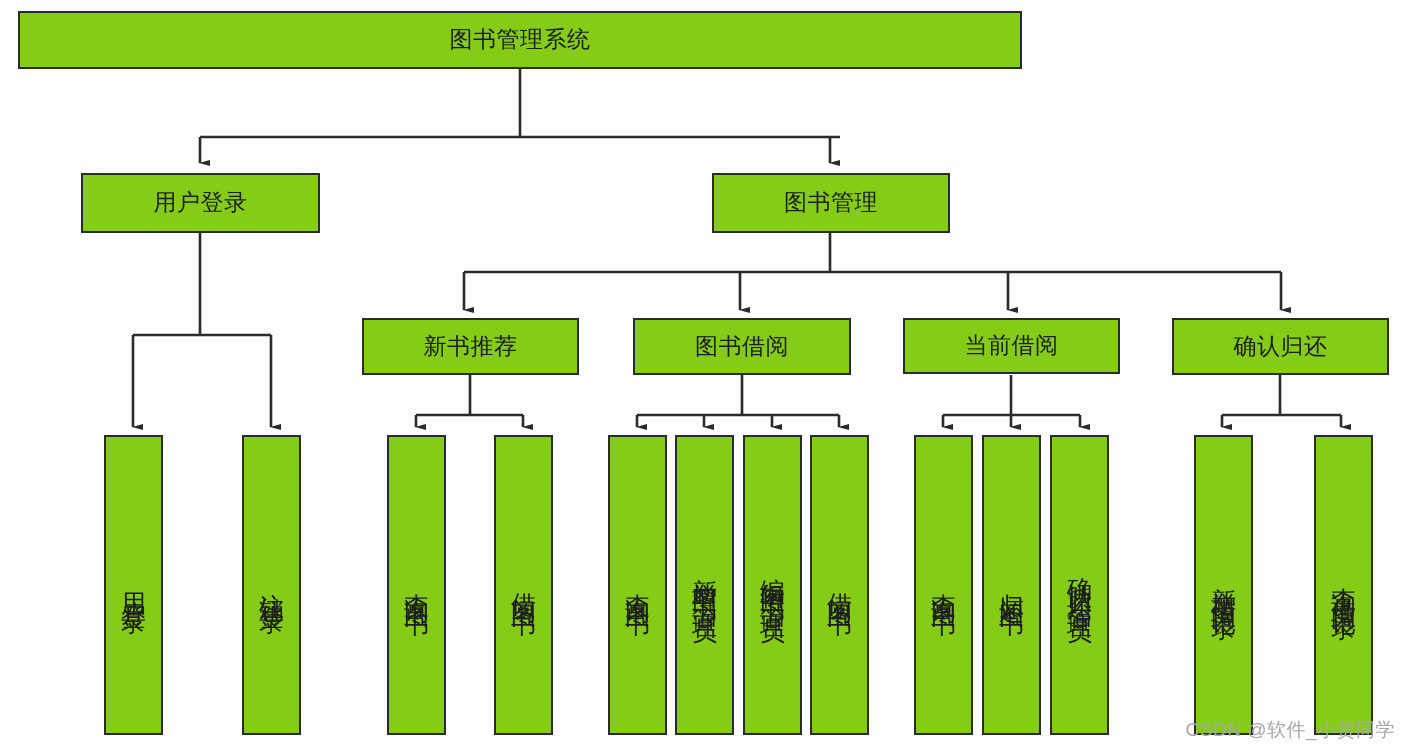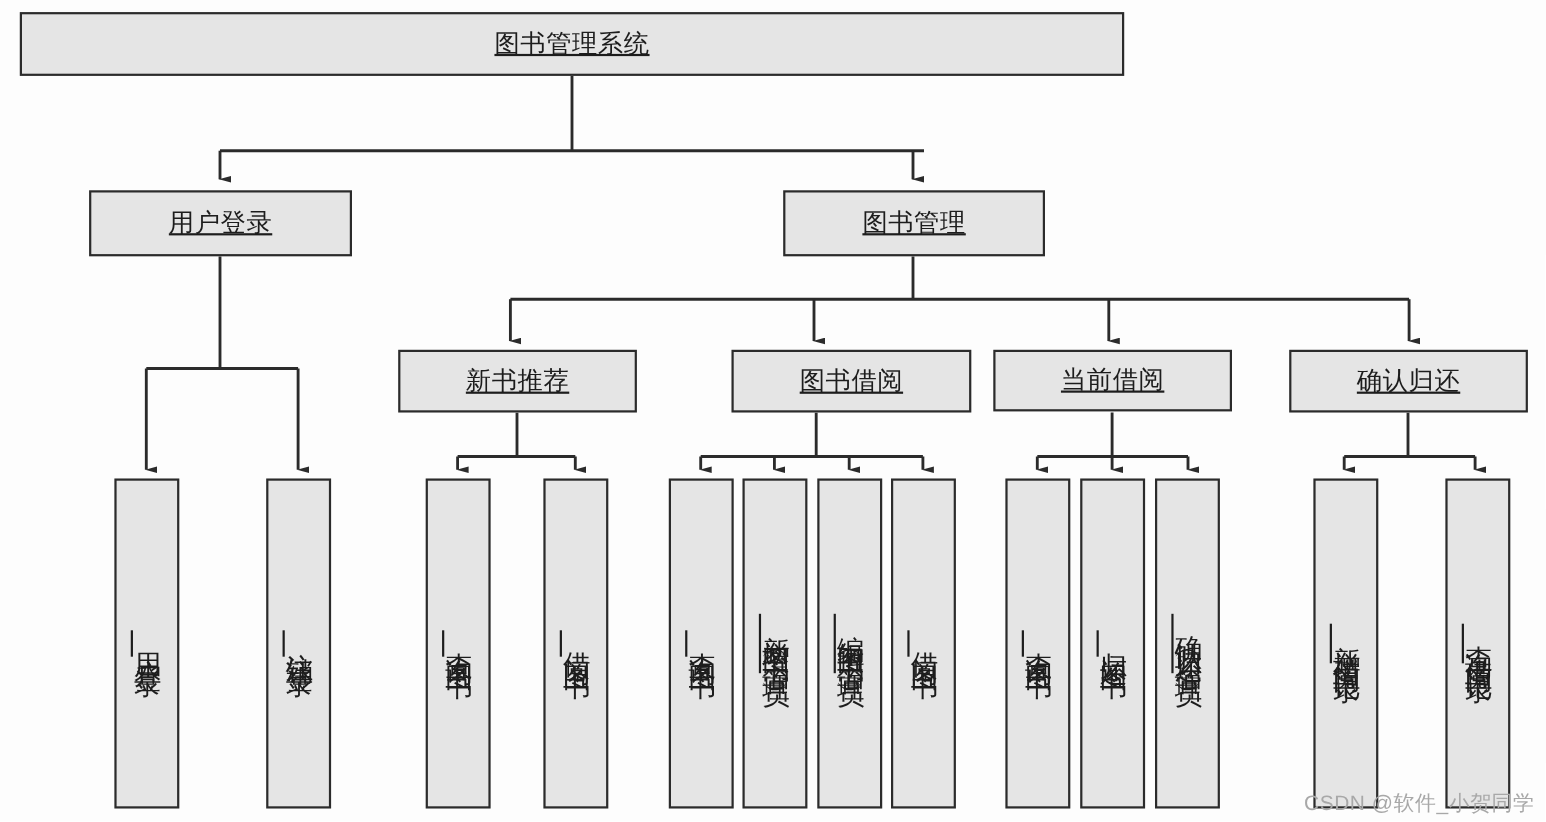--- a/index.html
+++ b/index.html
@@ -19,27 +19,26 @@
     position: absolute;
     left: 0;
     top: 0;
     width: 1405px;
     height: 747px;
     pointer-events: none;
   }
   .node {
     position: absolute;
     box-sizing: border-box;
-    background: #e5e5e5;
+    background: #84cc16;
     border: 2.5px solid #2b2b2b;
     display: flex;
     align-items: center;
     justify-content: center;
     color: #1d1d1d;
-    text-decoration: underline;
   }
   .node.h {
     font-size: 23px;
     letter-spacing: 0.5px;
     line-height: 1.1;
   }
   .node.v {
     writing-mode: vertical-rl;
     text-orientation: upright;
     font-size: 25px;
@@ -125,21 +124,21 @@
   <div class="node h" style="left:81px; top:173px; width:239px; height:60px;">
     <span>用户登录</span>
   </div>
   <div class="node h" style="left:712px; top:173px; width:238px; height:60px;">
     <span>图书管理</span>
   </div>
 
   <div class="node h" style="left:362px; top:318px; width:217px; height:57px;">
     <span>新书推荐</span>
   </div>
-  <div class="node h" style="left:633px; top:318px; width:218px; height:57px;margin-left:32px;">
+  <div class="node h" style="left:633px; top:318px; width:218px; height:57px;">
     <span>图书借阅</span>
   </div>
   <div class="node h" style="left:903px; top:318px; width:217px; height:56px;">
     <span>当前借阅</span>
   </div>
   <div class="node h" style="left:1172px; top:318px; width:217px; height:57px;">
     <span>确认归还</span>
   </div>
 
   <div class="node v" style="left:104px; top:435px; width:59px; height:300px;">

